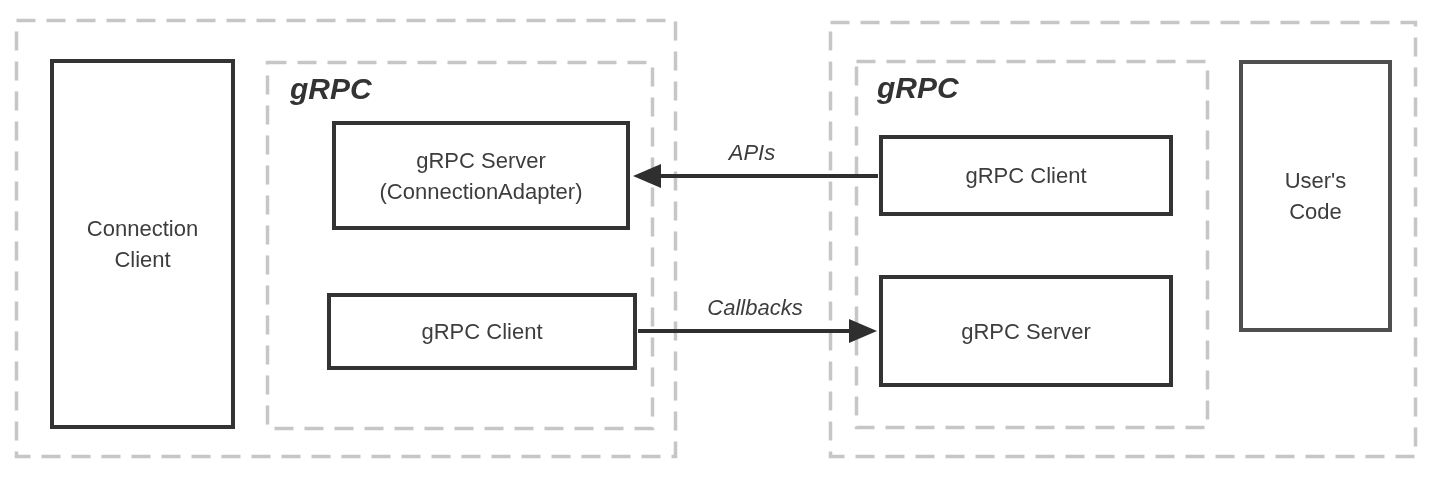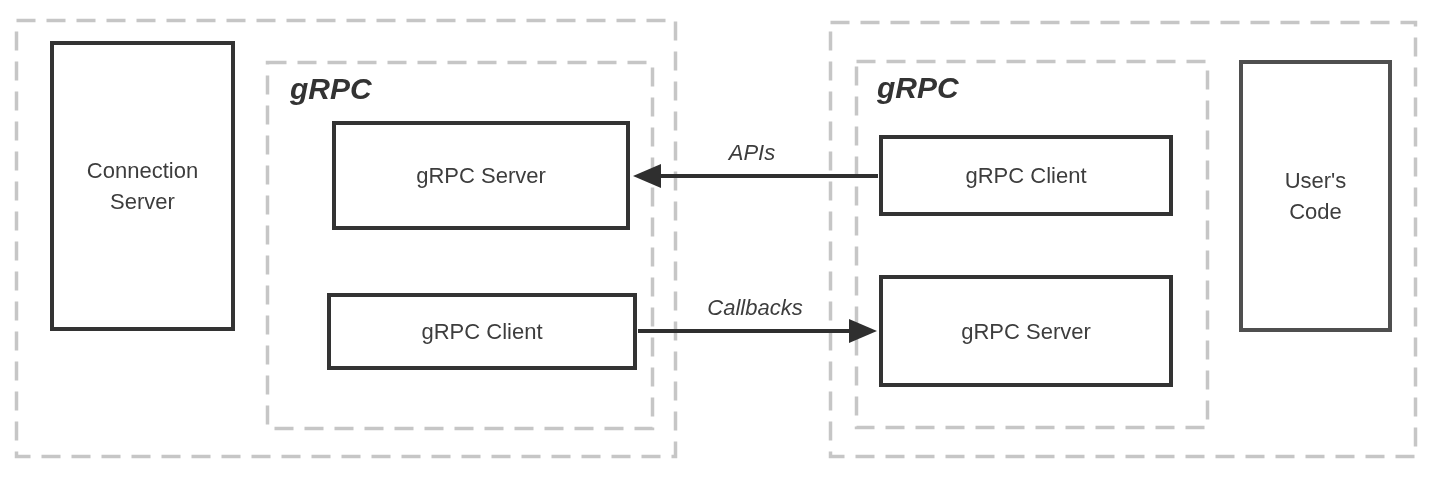--- a/index.html
+++ b/index.html
@@ -48,21 +48,21 @@
   }
   .arrow-label {
     position: absolute;
     font-style: italic;
     font-size: 22px;
     color: #3d3d3d;
     text-align: center;
     z-index: 3;
   }
   
-  .connection-process { left: 50px;   top: 41px;  width: 185px; height: 290px; text-align: right; }
+  .connection-process { left: 50px;   top: 59px;  width: 185px; height: 370px; text-align: right; }
   .users-code         { left: 1239px; top: 60px;  width: 153px; height: 272px; border-color: #4f4f4f; }
   .grpc-server-adapter{ left: 332px;  top: 121px; width: 298px; height: 109px; }
   .grpc-client-left   { left: 327px;  top: 293px; width: 310px; height: 77px;  }
   .grpc-client-right  { left: 879px;  top: 135px; width: 294px; height: 81px;  }
   .grpc-server-handler{ left: 879px;  top: 275px; width: 294px; height: 112px; }
   .grpc-title-left    { left: 290px;  top: 72px;  }
   .grpc-title-right   { left: 877px;  top: 71px;  }
   .apis-label         { left: 697px;  top: 140px; width: 110px; }
   .callbacks-label    { left: 690px;  top: 295px; width: 130px; }
 </style>
@@ -87,27 +87,28 @@
     </g>
 
     <g>
       <line x1="638" y1="331" x2="851" y2="331" stroke="#2f2f2f" stroke-width="4"></line>
       <polygon points="877,331 849,319 849,343" fill="#2f2f2f"></polygon>
     </g>
   </svg>
 
   <div class="solid-box connection-process">
     <span class="box-line">Connection</span>
-    <span class="box-line">Server</span>
+    <span class="box-line">Client</span>
   </div>
 
   <div class="group-title grpc-title-left">gRPC</div>
 
   <div class="solid-box grpc-server-adapter">
     <span class="box-line">gRPC Server</span>
+    <span class="box-line">(ConnectionAdapter)</span>
   </div>
 
   <div class="solid-box grpc-client-left">
     <span class="box-line">gRPC Client</span>
   </div>
 
   <div class="arrow-label apis-label">APIs</div>
   <div class="arrow-label callbacks-label">Callbacks</div>
 
   <div class="group-title grpc-title-right">gRPC</div>

